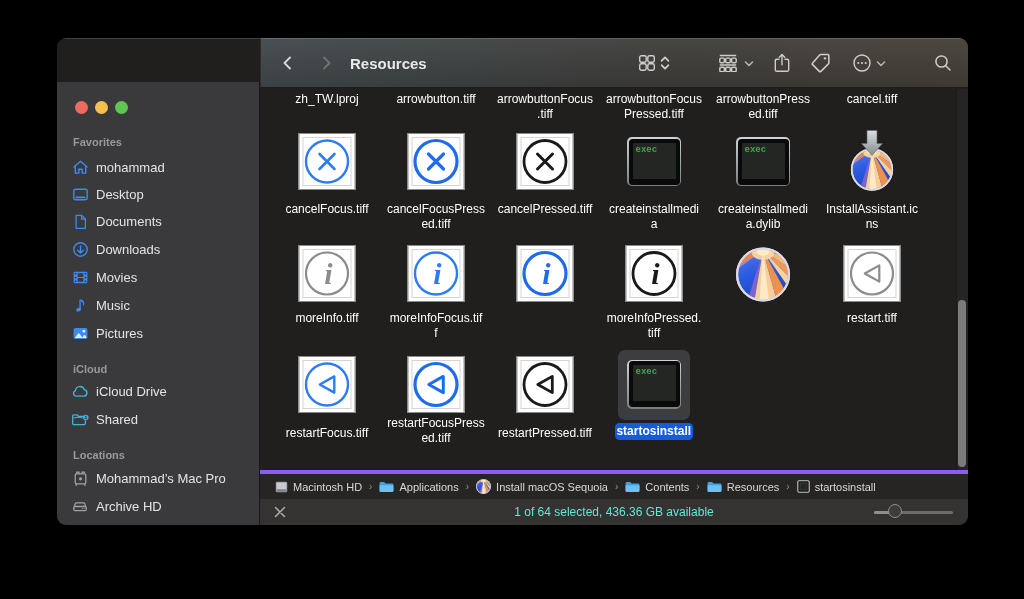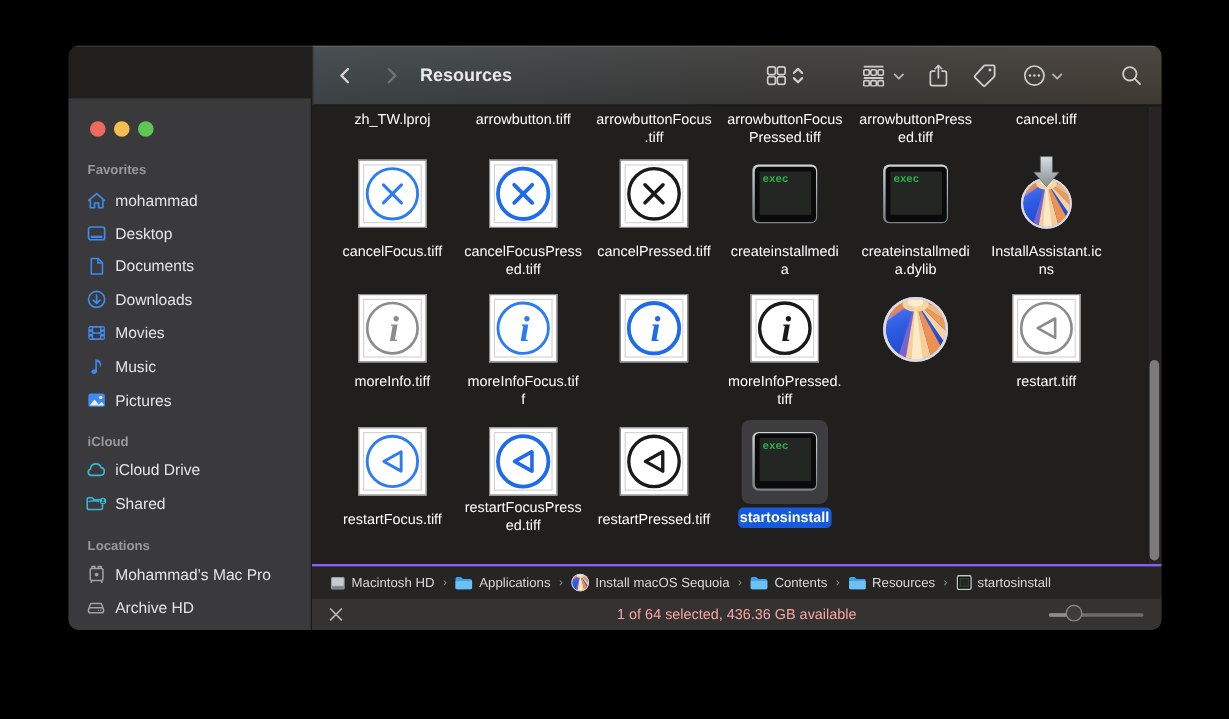--- a/index.html
+++ b/index.html
@@ -35,28 +35,28 @@
   align-items:center; justify-content:center; }
 .execicn { width:54px; height:49px; border-radius:5px;
   background:linear-gradient(#cdd3d6,#788084); padding:1.5px; }
 .execbez { width:100%; height:100%; border-radius:3.5px; background:#0a0a0a;
   padding:4px 4px 6px 4px; }
 .execscr { width:100%; height:100%; background:#232623;
   font-family:"Liberation Mono",monospace; font-size:9px; font-weight:bold;
   color:#2fae4a; padding:2px 0 0 3px; text-align:left; letter-spacing:0; }
 
 #pathbar { position:absolute; left:203px; right:0; top:432px; height:29px;
-  background:#262524; border-top:2px solid #8b5cf6; display:flex;
+  background:#262524; border-top:4px solid #8b5cf6; display:flex;
   align-items:center; font-size:11px; color:#d9d9d9; }
 .psep { color:#909090; font-size:10px; margin:0 7px; }
 .pic { margin-right:5px; display:inline-flex; }
 #statusbar { position:absolute; left:203px; right:0; top:461px; height:26px;
   background:#343332; }
 #stattext { position:absolute; width:100%; text-align:center; top:50%;
-  transform:translateY(-50%); font-size:12px; color:#fca5a5; }
+  transform:translateY(-50%); font-size:12px; color:#5eead4; }
 svg { display:block; }
 #win::before { content:""; position:absolute; top:0; left:0; right:0; height:1px;
   background:rgba(255,255,255,0.15); z-index:10; border-radius:9px 9px 0 0; }
 </style>
 </head>
 <body>
 <div id="win">
   <div id="sidebar">
     <div class="tl" style="left:18px;background:#ee6a5f"></div>
     <div class="tl" style="left:38px;background:#f5bf50"></div>

